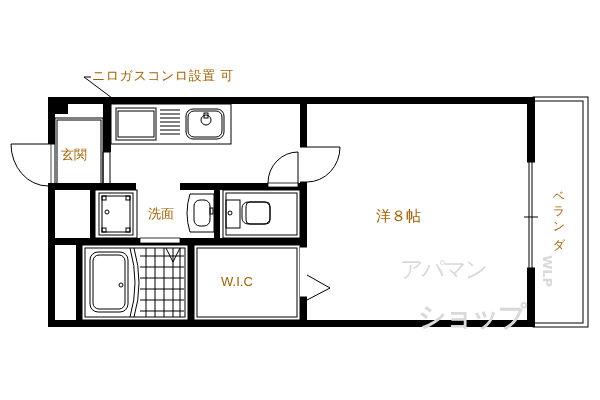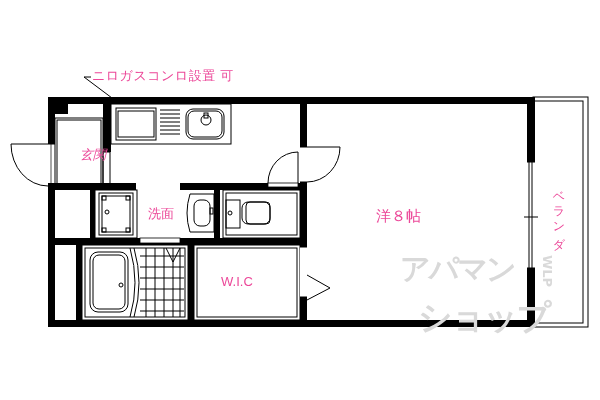--- a/index.html
+++ b/index.html
@@ -1,25 +1,25 @@
 <!DOCTYPE html>
 <html><head>
 <meta charset="utf-8">
 <style>
   html, body { margin: 0; padding: 0; background: #ffffff; }
   body { width: 600px; height: 400px; position: relative; overflow: hidden;
          font-family: "DejaVu Sans", sans-serif; }
   .plan { position: absolute; left: 0; top: 0; width: 600px; height: 400px; }
-  .label { position: absolute; color: #ec4899; font-size: 13px; line-height: 1; white-space: nowrap; }
+  .label { position: absolute; color: #a16207; font-size: 13px; line-height: 1; white-space: nowrap; }
   .note { position: absolute; left: 92px; top: 69px; font-size: 13px; letter-spacing: 0.5px; }
   .vertical { writing-mode: vertical-rl; font-size: 12px; letter-spacing: 2px; }
-  .wm { position: absolute; left: 400px; top: 250px; color: #d9d9d9; font-weight: bold;
-        font-size: 30px; line-height: 38px; letter-spacing: -2px; }
+  .wm { position: absolute; left: 400px; top: 250px; color: #d9d9d9; font-weight: normal;
+        font-size: 23px; line-height: 38px; letter-spacing: -2px; }
   .wm2 { position: absolute; left: 418px; top: 298px; color: #d9d9d9; font-weight: bold;
-         font-size: 34px; line-height: 38px; letter-spacing: -2px; text-align: right; }
+         font-size: 28px; line-height: 38px; letter-spacing: -2px; text-align: right; }
   .wm-small { position: absolute; left: 540px; top: 255px; color: #d9d9d9; font-size: 13px;
               writing-mode: vertical-rl; font-weight: bold; }
 </style>
 </head>
 <body>
 
 <svg class="plan" viewBox="0 0 600 400" xmlns="http://www.w3.org/2000/svg">
 
   <line x1="84" y1="77" x2="112" y2="98" stroke="#000" stroke-width="1"></line>
   <line x1="84" y1="77" x2="91" y2="77" stroke="#000" stroke-width="1"></line>
@@ -151,21 +151,21 @@
 
   <rect x="527" y="162" width="8" height="106" fill="#fff"></rect>
   <line x1="527" y1="162" x2="535" y2="162" stroke="#000"></line>
   <line x1="527" y1="268" x2="535" y2="268" stroke="#000"></line>
   <line x1="529" y1="162" x2="529" y2="268" stroke="#000"></line>
   <line x1="532" y1="162" x2="532" y2="268" stroke="#000"></line>
   <line x1="524" y1="217" x2="538" y2="217" stroke="#000"></line>
 </svg>
 
 <div class="label note">ニロガスコンロ設置 可</div>
-<div class="label" style="left:80px; top:148px;font-style:italic;">玄関</div>
+<div class="label" style="left:61px; top:148px;">玄関</div>
 <div class="label" style="left:148px; top:207px;">洗面</div>
 <div class="label" style="left:221px; top:275px; font-family:Liberation Sans, sans-serif;">W.I.C</div>
 <div class="label" style="left:376px; top:209px; font-size:15px;">洋８帖</div>
 <div class="label vertical" style="left:553px; top:182px;">ベランダ</div>
 
 <div class="wm">アパマン</div>
 <div class="wm2">ショップ</div>
 <div class="wm-small">WLP</div>
 
 </body></html>

